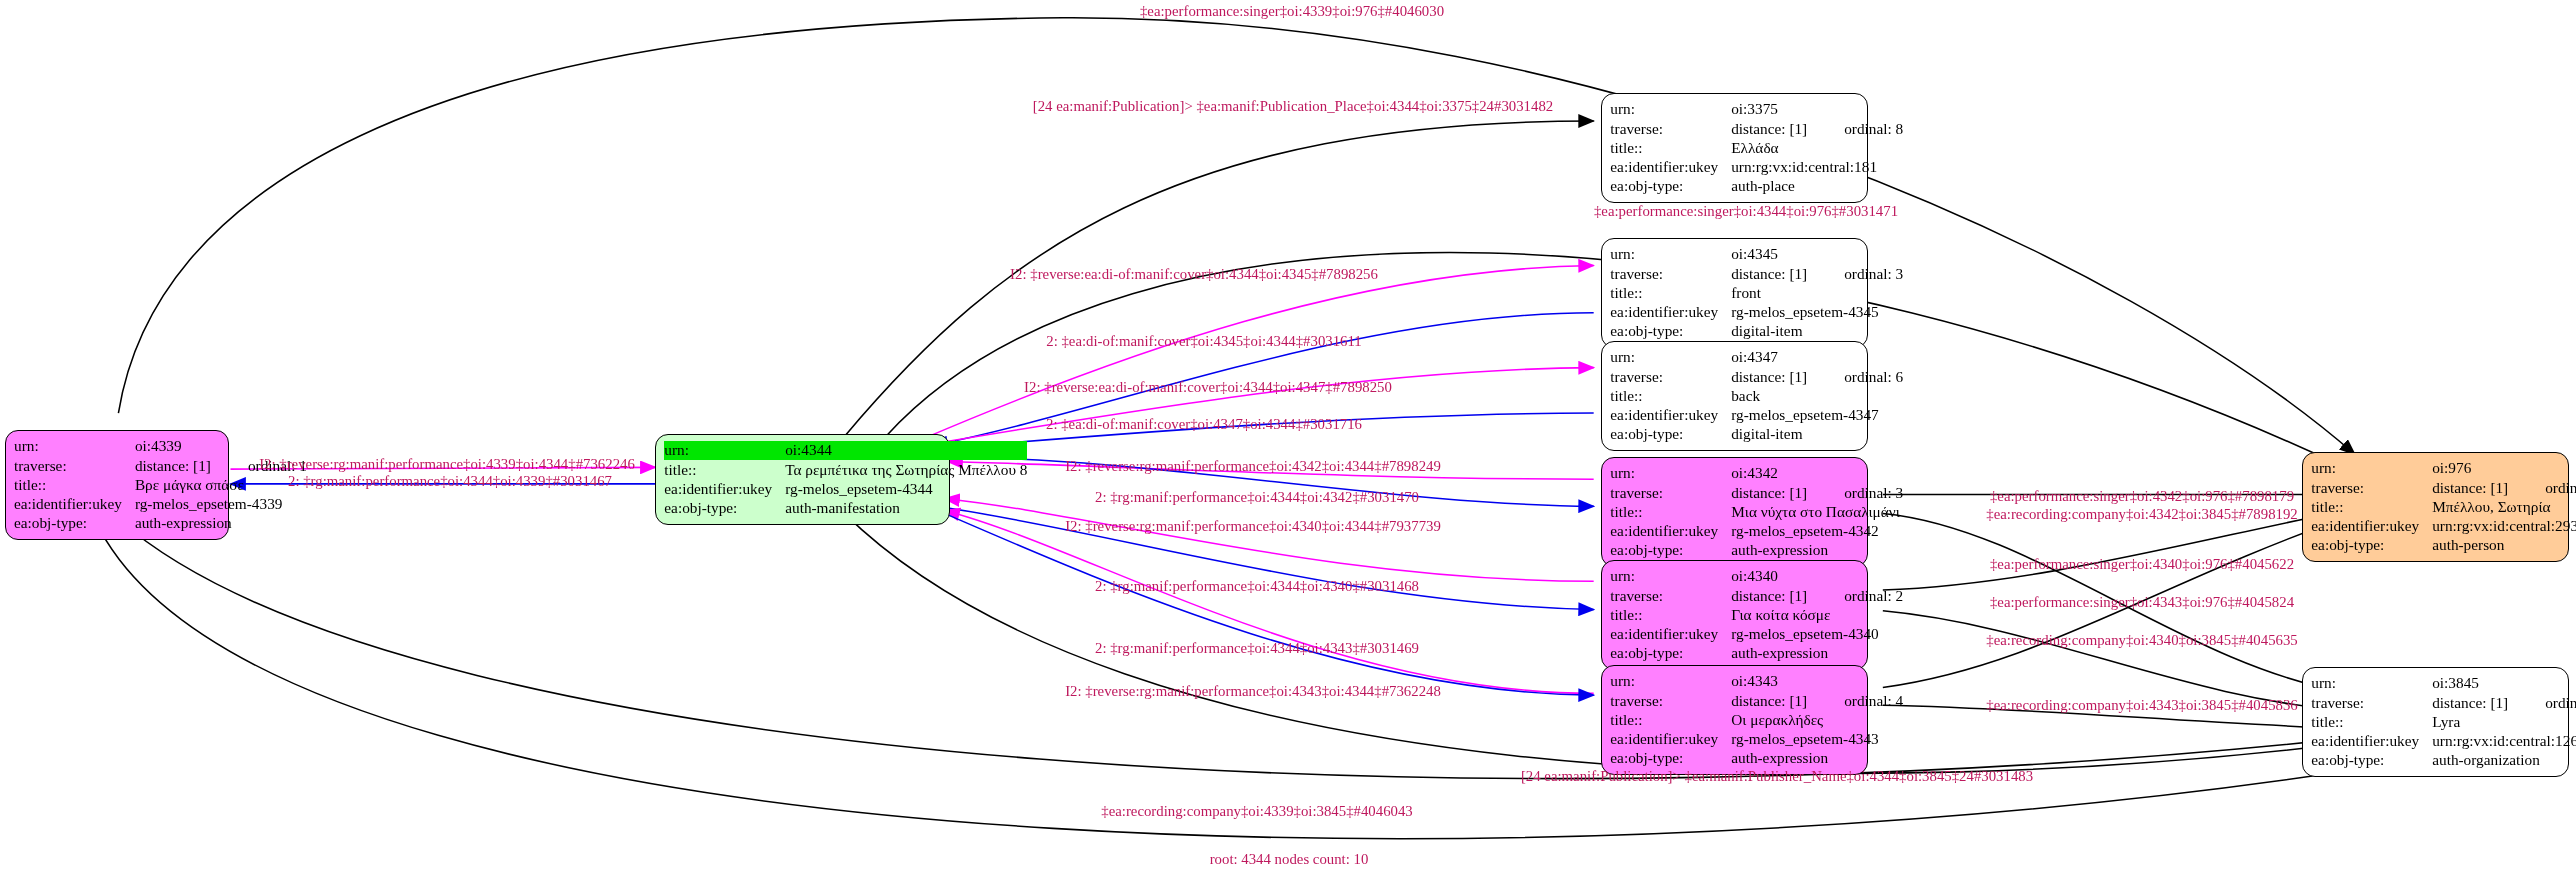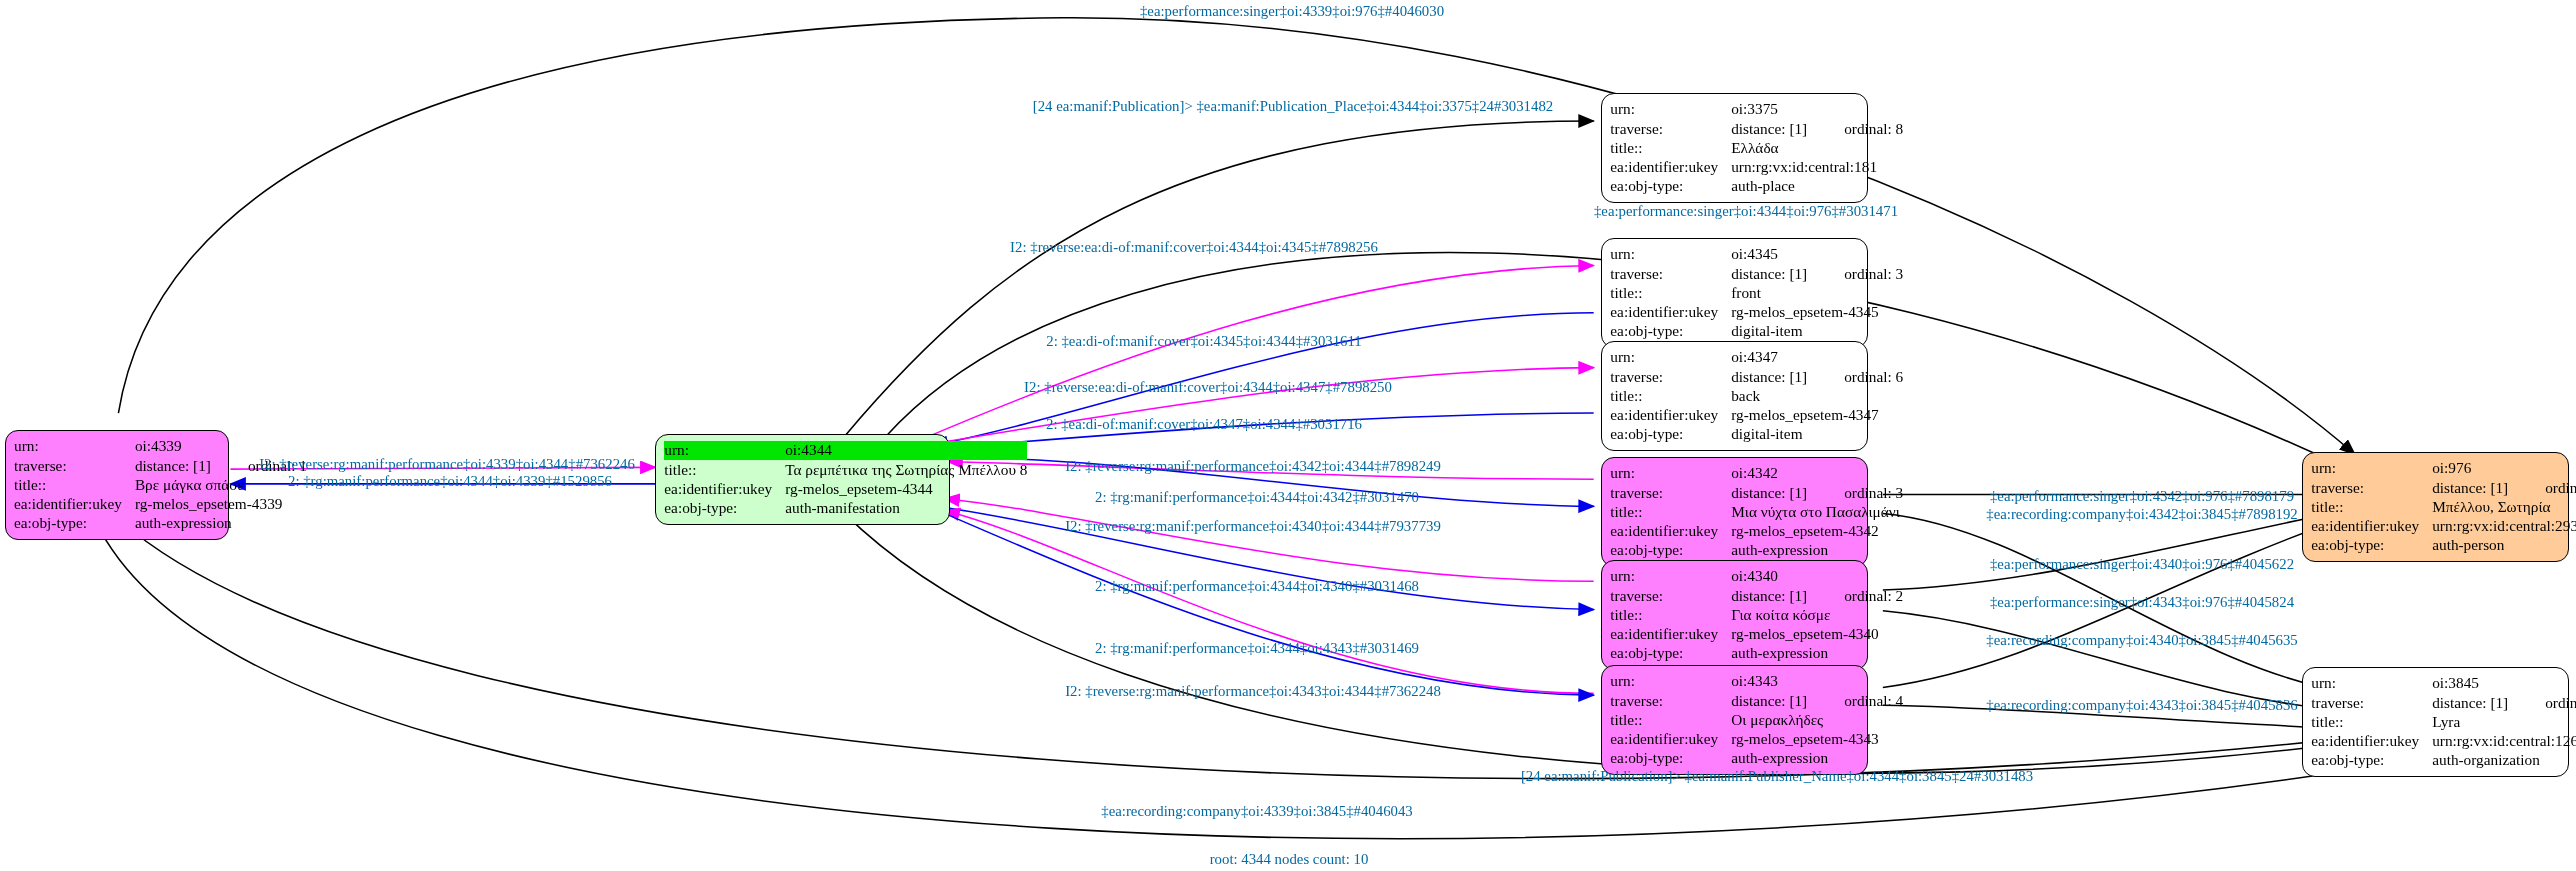--- a/index.html
+++ b/index.html
@@ -6,21 +6,21 @@
   body{font-family:"Liberation Serif","DejaVu Serif",serif;}
   #stage{position:relative;width:2576px;height:871px;background:#fff;overflow:hidden;}
   svg#edges{position:absolute;left:0;top:0;width:2576px;height:871px;}
   .node{position:absolute;border:1.2px solid #000;border-radius:13px;box-sizing:border-box;
         padding:5.9px 8.3px;background:#fff;}
   .node table{border-collapse:collapse;}
   .node td{font-size:15.3px;line-height:1.18;white-space:nowrap;padding:0.6px 0;color:#000;}
   .node td.k{padding-right:13px;}
   .node td.v .ord{padding-left:37px;}
   .hl td{background:#00e600;}
-  .elabel{position:absolute;font-size:14.8px;color:#0369a1;white-space:nowrap;
+  .elabel{position:absolute;font-size:14.8px;color:#be185d;white-space:nowrap;
           transform:translate(-50%,-50%);background:transparent;}
 </style>
 </head>
 <body>
 
 <div id="stage">
 
   <svg id="edges" viewBox="0 0 4364 1476">
     <defs>
       <marker id="ahBlack" markerWidth="11" markerHeight="9" refX="10" refY="4.5" orient="auto">
@@ -342,26 +342,26 @@
             <td class="k">ea:obj-type:</td>
             <td class="v">auth-organization</td>
           </tr>
     </tbody>
       </table>
   </div>
 
   <div class="elabel" style="left:1292px;top:10.6px;">‡ea:performance:singer‡oi:4339‡oi:976‡#4046030</div>
   <div class="elabel" style="left:1293px;top:106px;">[24 ea:manif:Publication]&gt; ‡ea:manif:Publication_Place‡oi:4344‡oi:3375‡24#3031482</div>
   <div class="elabel" style="left:1746px;top:211px;">‡ea:performance:singer‡oi:4344‡oi:976‡#3031471</div>
-  <div class="elabel" style="left:1194px;top:247px;">I2: ‡reverse:ea:di-of:manif:cover‡oi:4344‡oi:4345‡#7898256</div>
+  <div class="elabel" style="left:1194px;top:274px;">I2: ‡reverse:ea:di-of:manif:cover‡oi:4344‡oi:4345‡#7898256</div>
   <div class="elabel" style="left:1204px;top:341px;">2: ‡ea:di-of:manif:cover‡oi:4345‡oi:4344‡#3031611</div>
   <div class="elabel" style="left:1194px;top:387px;margin-left:14px;">I2: ‡reverse:ea:di-of:manif:cover‡oi:4344‡oi:4347‡#7898250</div>
   <div class="elabel" style="left:1204px;top:424px;">2: ‡ea:di-of:manif:cover‡oi:4347‡oi:4344‡#3031716</div>
   <div class="elabel" style="left:447px;top:464px;">I2: ‡reverse:rg:manif:performance‡oi:4339‡oi:4344‡#7362246</div>
-  <div class="elabel" style="left:450px;top:481px;">2: ‡rg:manif:performance‡oi:4344‡oi:4339‡#1529856</div>
+  <div class="elabel" style="left:450px;top:481px;">2: ‡rg:manif:performance‡oi:4344‡oi:4339‡#3031467</div>
   <div class="elabel" style="left:1253px;top:466px;">I2: ‡reverse:rg:manif:performance‡oi:4342‡oi:4344‡#7898249</div>
   <div class="elabel" style="left:1257px;top:497px;">2: ‡rg:manif:performance‡oi:4344‡oi:4342‡#3031470</div>
   <div class="elabel" style="left:1253px;top:526px;">I2: ‡reverse:rg:manif:performance‡oi:4340‡oi:4344‡#7937739</div>
   <div class="elabel" style="left:1257px;top:586px;">2: ‡rg:manif:performance‡oi:4344‡oi:4340‡#3031468</div>
   <div class="elabel" style="left:1257px;top:648px;">2: ‡rg:manif:performance‡oi:4344‡oi:4343‡#3031469</div>
   <div class="elabel" style="left:1253px;top:691px;text-align:center;">I2: ‡reverse:rg:manif:performance‡oi:4343‡oi:4344‡#7362248</div>
   <div class="elabel" style="left:2142px;top:496px;">‡ea:performance:singer‡oi:4342‡oi:976‡#7898179</div>
   <div class="elabel" style="left:2142px;top:514px;">‡ea:recording:company‡oi:4342‡oi:3845‡#7898192</div>
   <div class="elabel" style="left:2142px;top:564px;">‡ea:performance:singer‡oi:4340‡oi:976‡#4045622</div>
   <div class="elabel" style="left:2142px;top:602px;">‡ea:performance:singer‡oi:4343‡oi:976‡#4045824</div>

